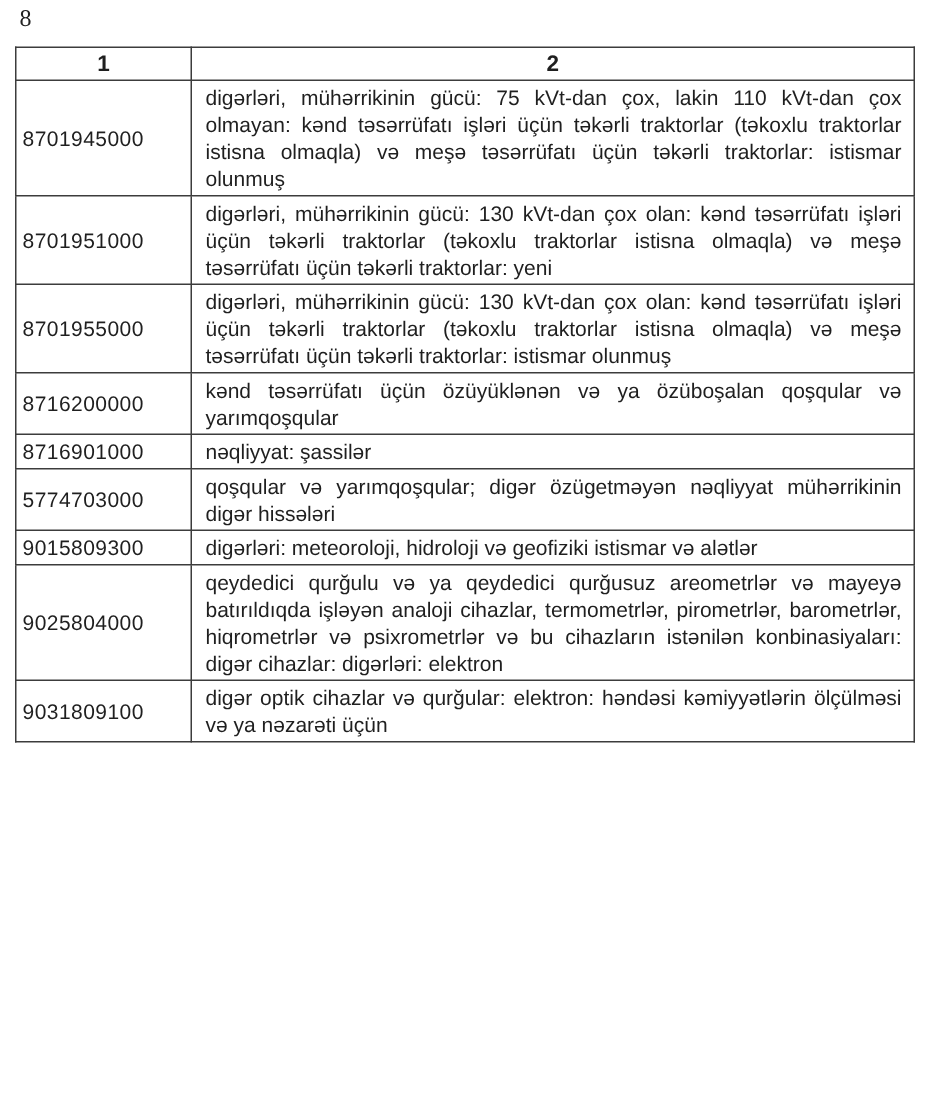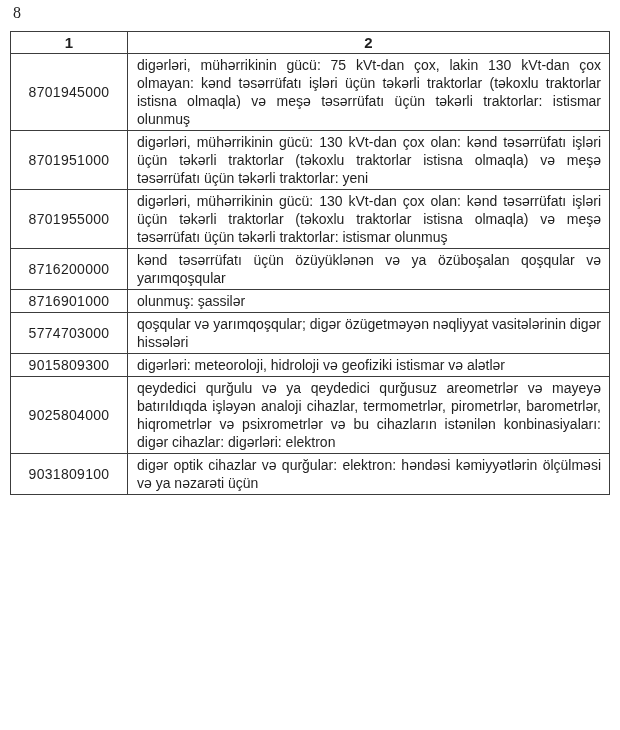--- a/index.html
+++ b/index.html
@@ -35,21 +35,20 @@
     vertical-align: middle;
   }
   .hs-table th {
     font-weight: bold;
     font-size: 15px;
     text-align: center;
     padding: 1px 4px;
     height: 19px;
   }
   .hs-table td.code {
-    text-align: center;
     padding: 2px 4px;
     letter-spacing: 0.3px;
     white-space: nowrap;
   }
   .hs-table td.desc {
     text-align: justify;
     text-justify: inter-word;
     padding: 2px 8px 2px 9px;
   }
 
@@ -75,48 +74,48 @@
     </colgroup>
     <thead>
       <tr>
         <th>1</th>
         <th>2</th>
       </tr>
     </thead>
     <tbody id="table-body">
   <tr>
     <td class="code">8701945000</td>
-    <td class="desc">digərləri, mühərrikinin gücü: 75 kVt-dan çox, lakin 130 kVt-dan çox olmayan: kənd təsərrüfatı işləri üçün təkərli traktorlar (təkoxlu traktorlar istisna olmaqla) və meşə təsərrüfatı üçün təkərli traktorlar: istismar olunmuş</td>
+    <td class="desc">digərləri, mühərrikinin gücü: 75 kVt-dan çox, lakin 110 kVt-dan çox olmayan: kənd təsərrüfatı işləri üçün təkərli traktorlar (təkoxlu traktorlar istisna olmaqla) və meşə təsərrüfatı üçün təkərli traktorlar: istismar olunmuş</td>
   </tr>
 
   <tr>
     <td class="code">8701951000</td>
     <td class="desc">digərləri, mühərrikinin gücü: 130 kVt-dan çox olan: kənd təsərrüfatı işləri üçün təkərli traktorlar (təkoxlu traktorlar istisna olmaqla) və meşə təsərrüfatı üçün təkərli traktorlar: yeni</td>
   </tr>
 
   <tr>
     <td class="code">8701955000</td>
     <td class="desc">digərləri, mühərrikinin gücü: 130 kVt-dan çox olan: kənd təsərrüfatı işləri üçün təkərli traktorlar (təkoxlu traktorlar istisna olmaqla) və meşə təsərrüfatı üçün təkərli traktorlar: istismar olunmuş</td>
   </tr>
 
   <tr>
     <td class="code">8716200000</td>
     <td class="desc">kənd təsərrüfatı üçün özüyüklənən və ya özüboşalan qoşqular və yarımqoşqular</td>
   </tr>
 
   <tr>
     <td class="code">8716901000</td>
-    <td class="desc">olunmuş: şassilər</td>
+    <td class="desc">nəqliyyat: şassilər</td>
   </tr>
 
 
 
   <tr>
     <td class="code">5774703000</td>
-    <td class="desc">qoşqular və yarımqoşqular; digər özügetməyən nəqliyyat vasitələrinin digər hissələri</td>
+    <td class="desc">qoşqular və yarımqoşqular; digər özügetməyən nəqliyyat mühərrikinin digər hissələri</td>
   </tr>
 
 
   <tr>
     <td class="code">9015809300</td>
     <td class="desc">digərləri: meteoroloji, hidroloji və geofiziki istismar və alətlər</td>
   </tr>
 
   <tr>
     <td class="code">9025804000</td>

